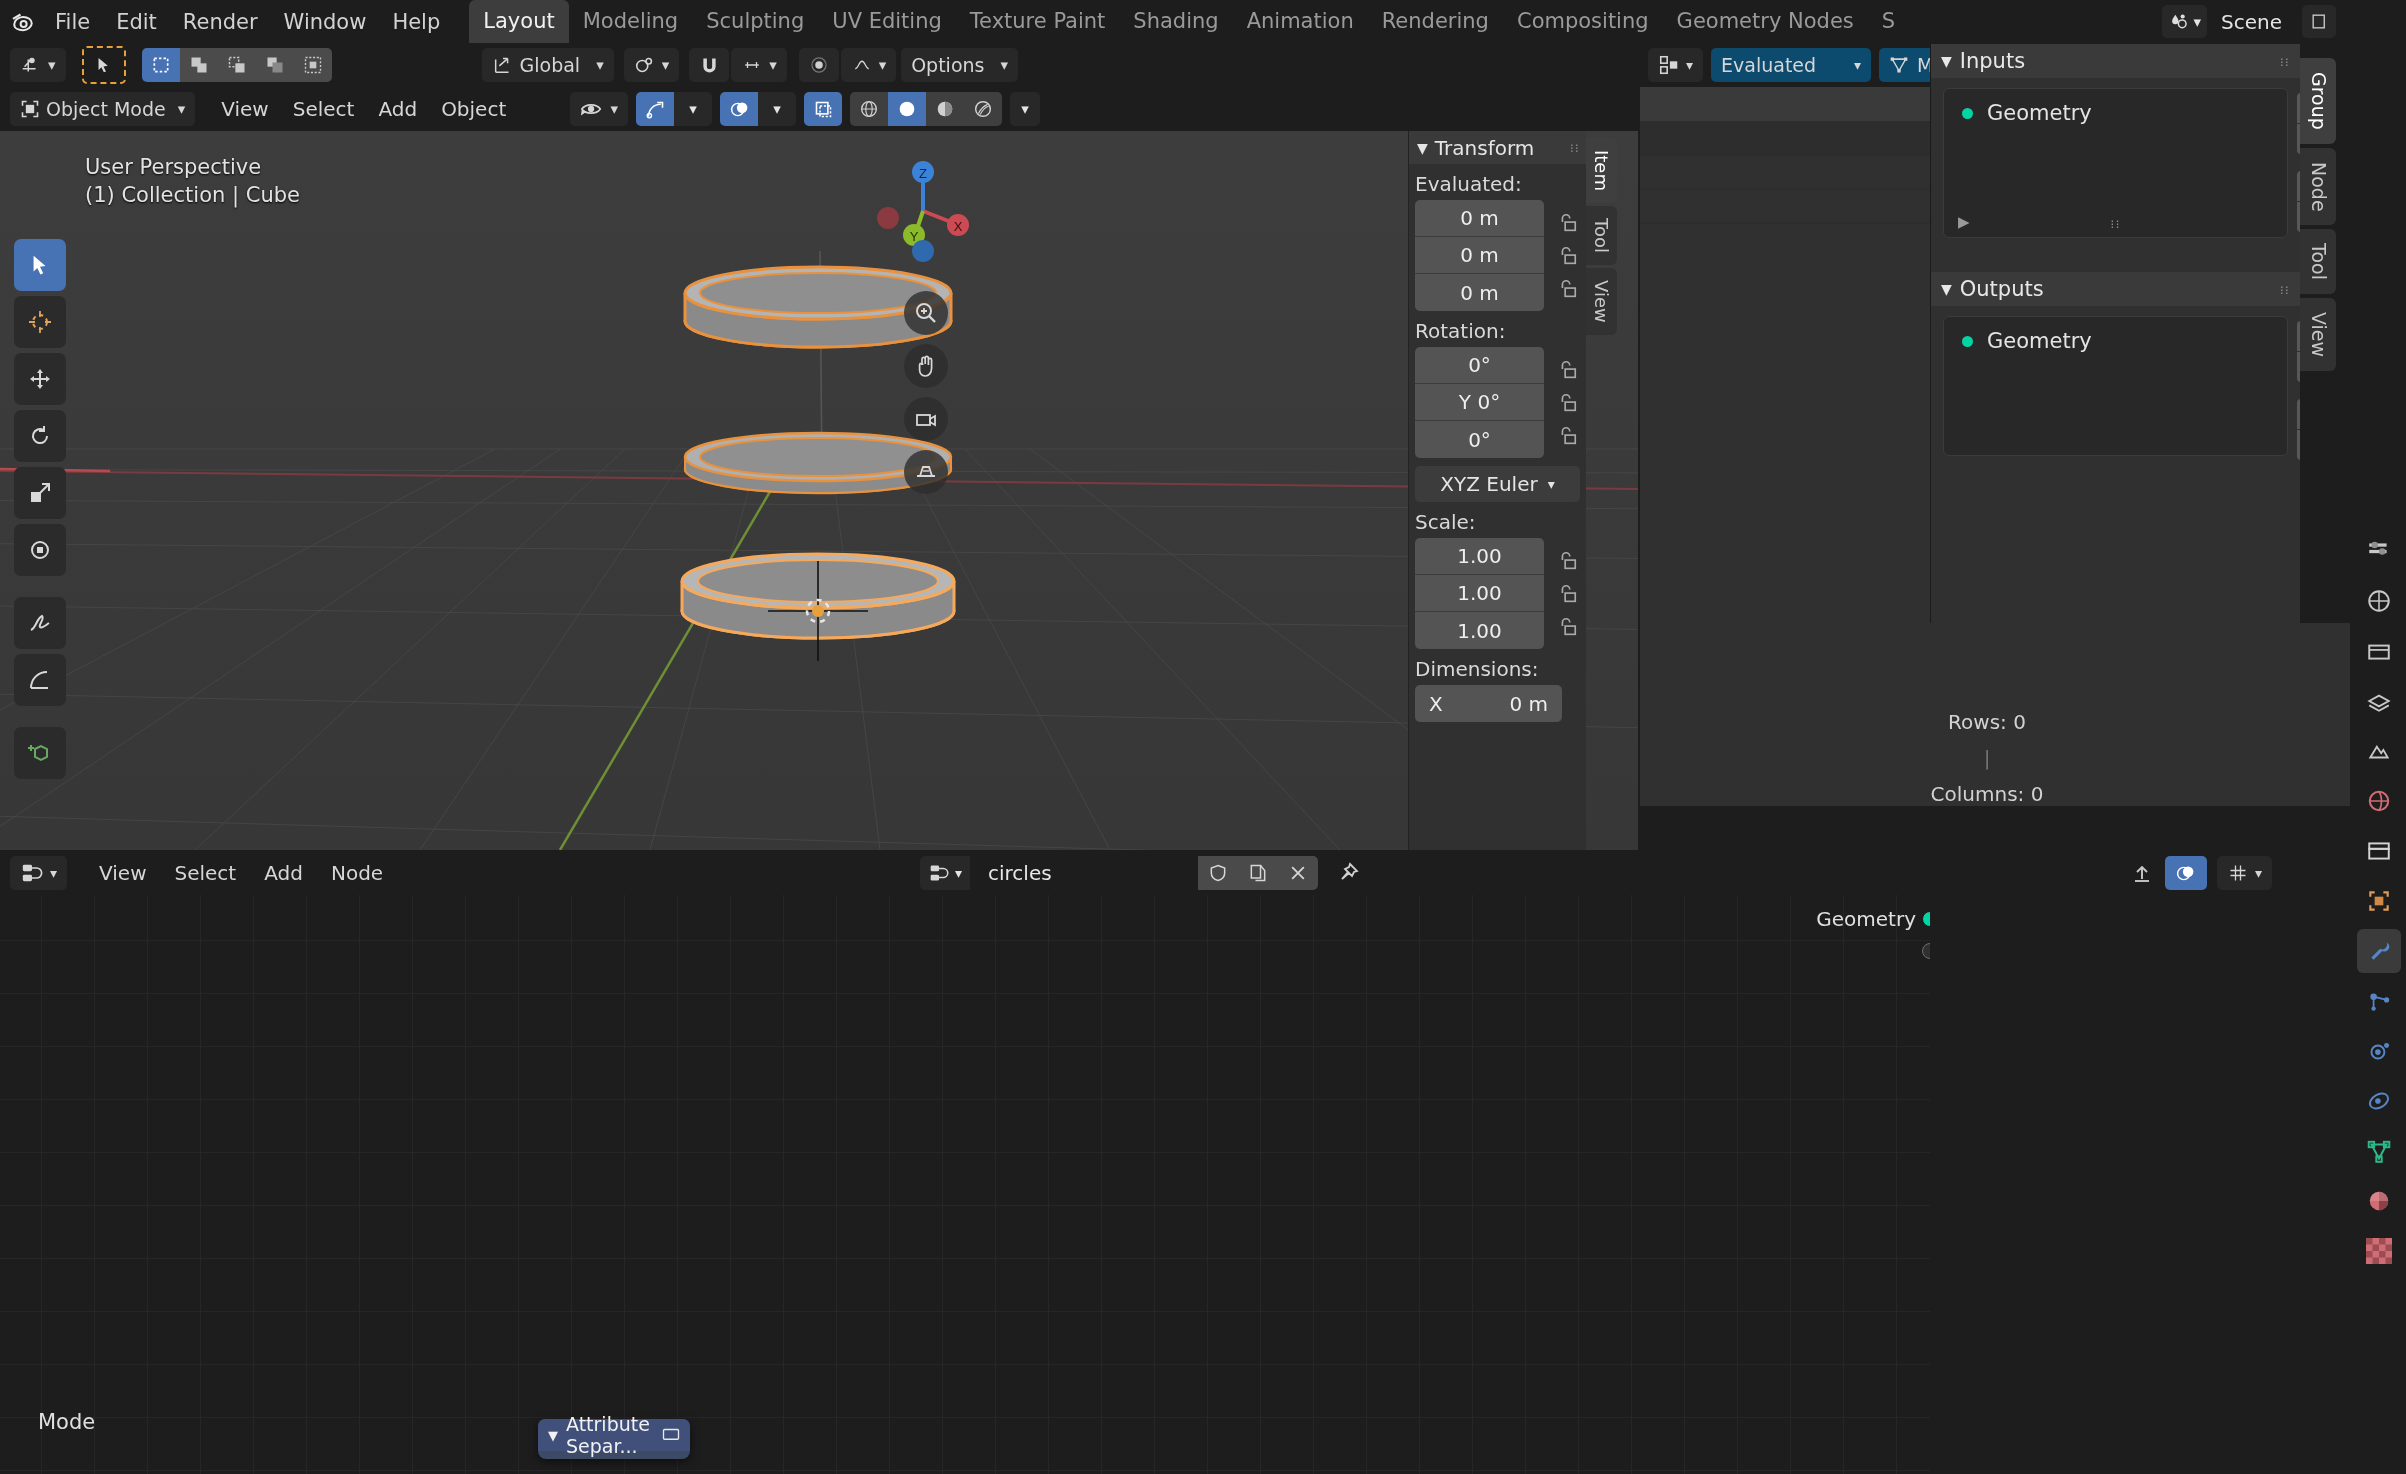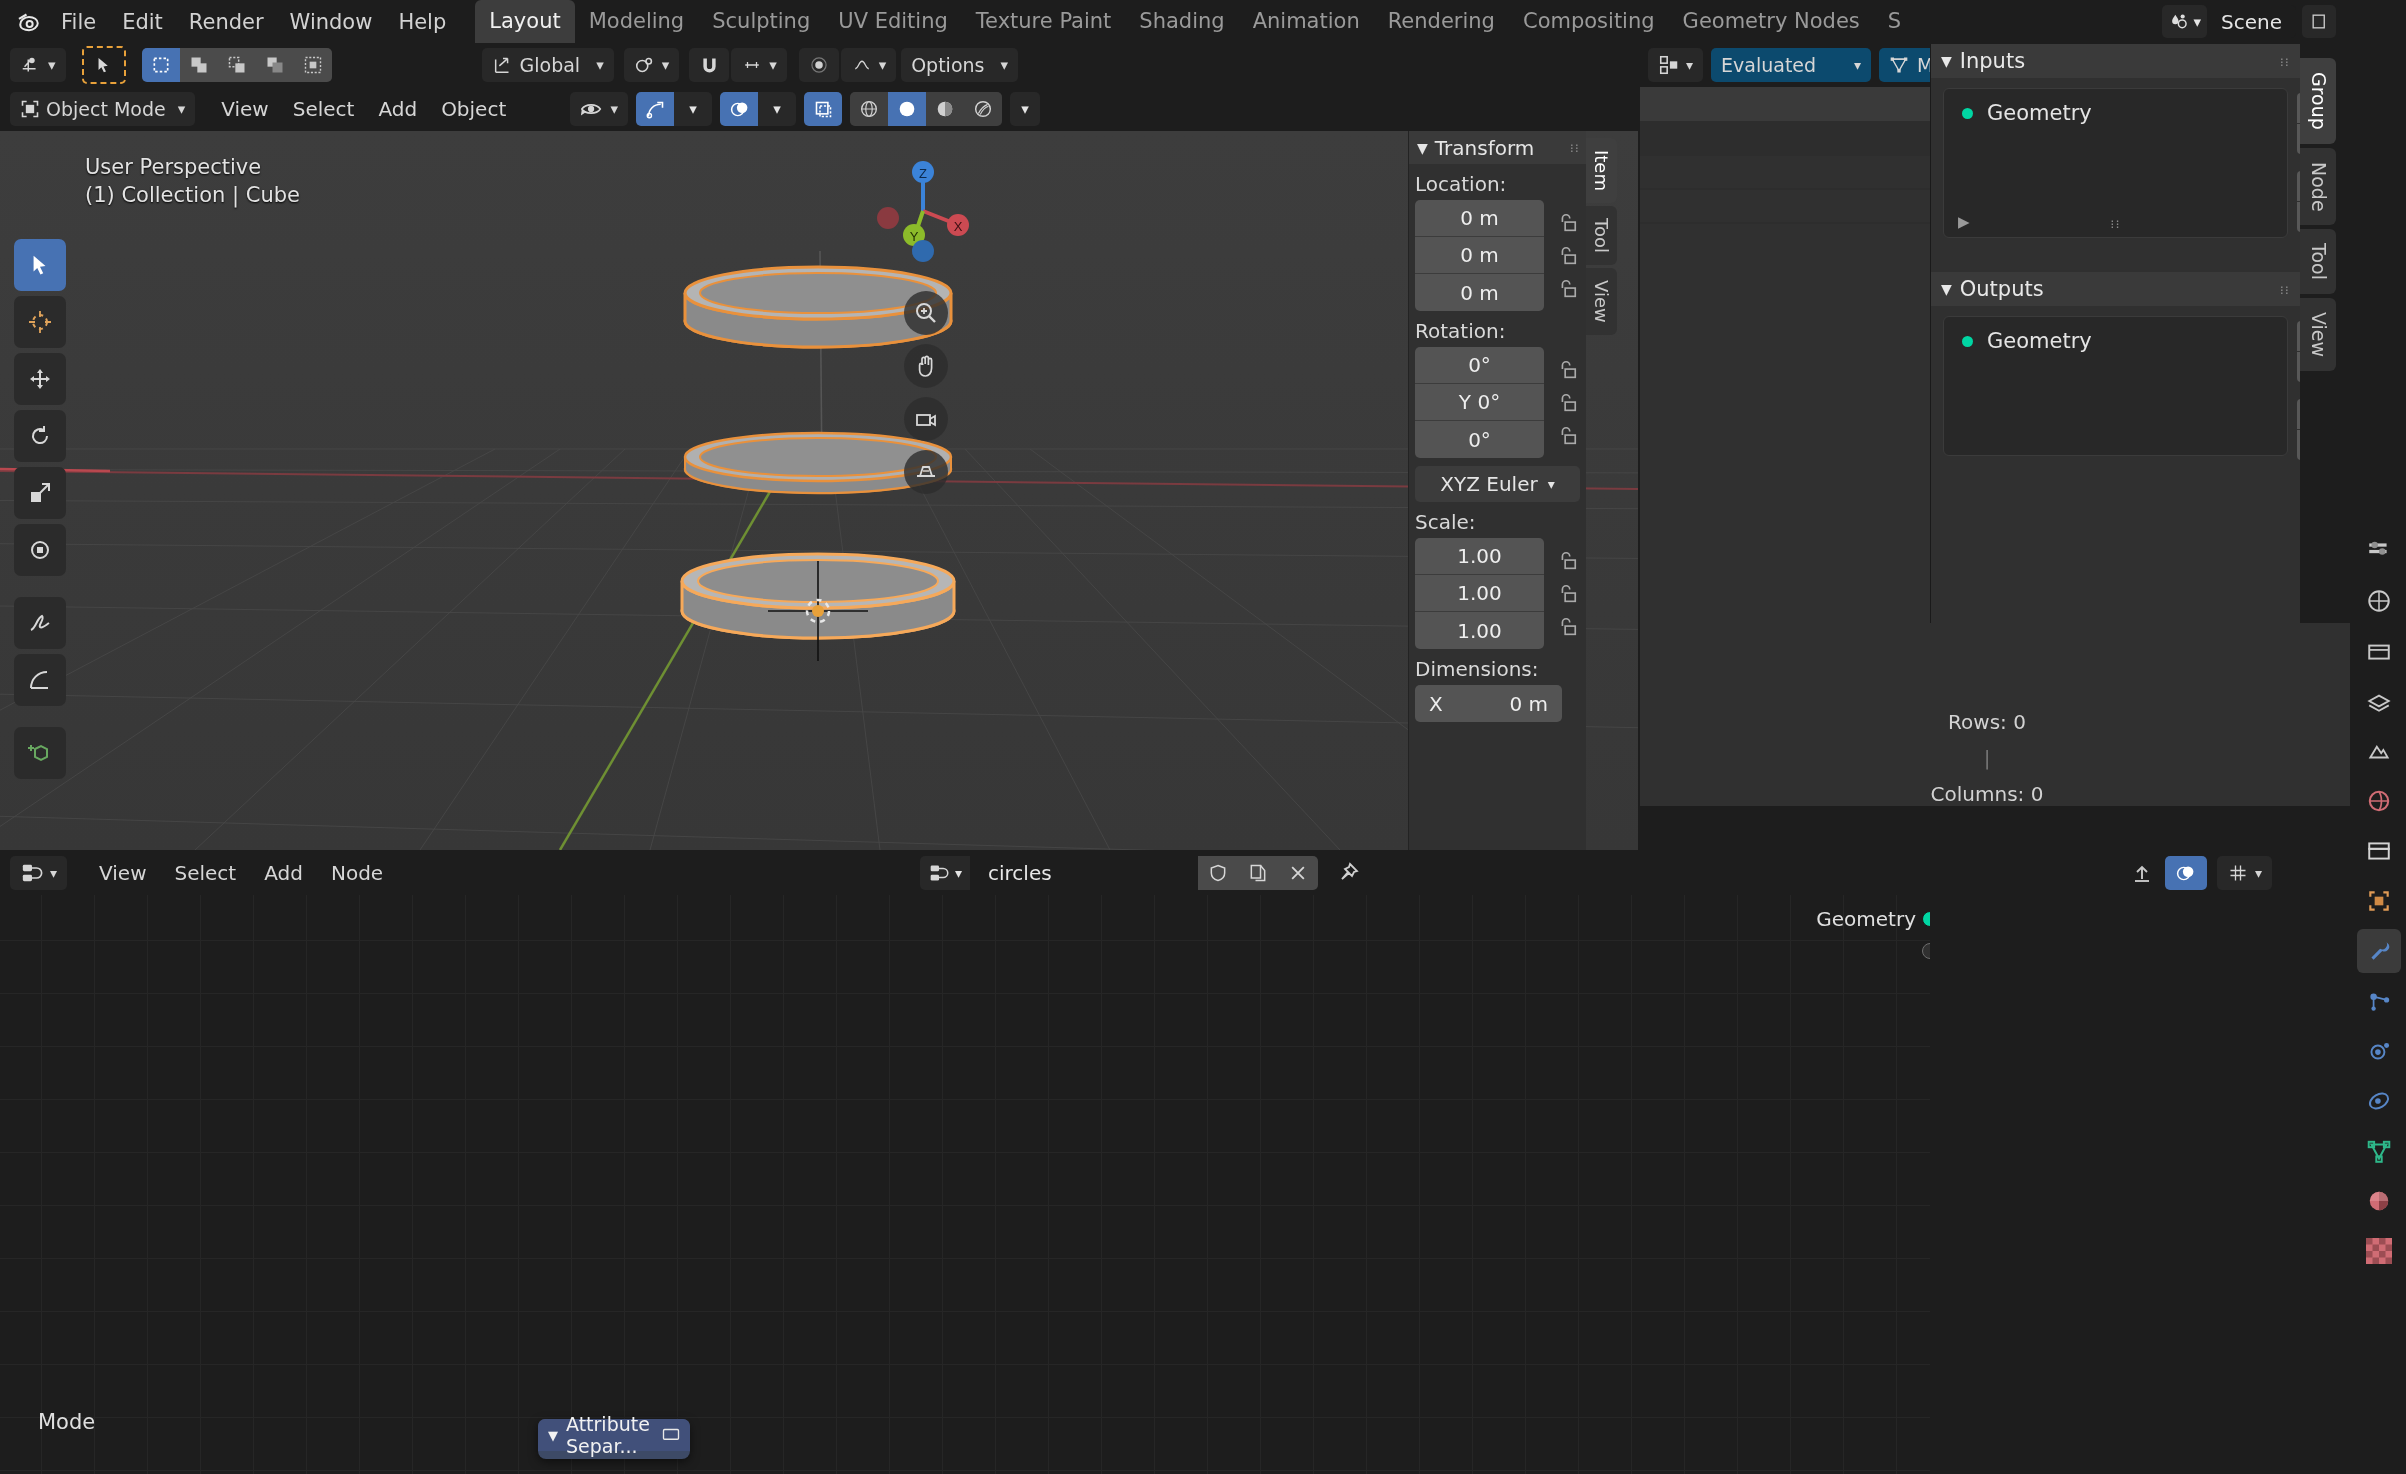--- a/index.html
+++ b/index.html
@@ -9,21 +9,21 @@
     font-family: "DejaVu Sans", sans-serif;
     color: #e5e5e5;
     overflow: hidden;
   }
   #root { position: relative; width: 2406px; height: 1474px; }
   .lbl { white-space: nowrap; }
 
   
   #topbar {
     position:absolute; left:0; top:0; width:2406px; height:43px;
-    background:#1d1d1d; display:flex; align-items:center; padding-left:10px;
+    background:#1d1d1d; display:flex; align-items:center; padding-left:4px;
   }
   #blender-logo { width:38px; height:38px; display:flex; align-items:center; justify-content:center; }
   #topbar .menu { font-size:21px; color:#d2d2d2; padding:4px 13px; border-radius:5px; }
   #ws-tabs { display:flex; align-items:center; margin-left:16px; height:43px; }
   .ws-tab { font-size:21px; color:#9a9a9a; padding:7px 14px 8px 14px; border-radius:6px 6px 0 0; height:43px;
             display:flex; align-items:center; white-space:nowrap;}
   .ws-tab.active { background:#3d3d3d; color:#f1f1f1; }
   #scene-box { position:absolute; right:70px; top:5px; height:33px; display:flex; align-items:center; }
   .scene-ctrl { background:#282828; border-radius:5px; height:33px; display:flex; align-items:center; padding:0 6px; }
   .scene-name { background:#1d1d1d; height:33px; display:flex; align-items:center; padding:0 14px; font-size:20px; border-radius:0 5px 5px 0;}
@@ -506,21 +506,21 @@
       </div>
     </div>
 
     <div id="npanel">
       <div id="npanel-head">
         <span style="font-size:14px;">▼</span>
         <span>Transform</span>
         <span class="dots" style="margin-left:auto;padding-right:6px;">⁝⁝</span>
       </div>
 
-      <div class="np-label">Location:</div>
+      <div class="np-label">Evaluated:</div>
       <div class="np-row">
           <div class="np-group" style="flex:1;">
         <div class="np-field" style="border-bottom:1px solid #3c3c3c;">0 m</div>
         <div class="np-field" style="border-bottom:1px solid #3c3c3c;">0 m</div>
         <div class="np-field">0 m</div>
       </div>
       <div style="display:flex;flex-direction:column;gap:11px;width:30px;">
         <span>
               <svg width="22" height="22" viewBox="0 0 24 24">
                 <path d="M7 11V7a4 4 0 018 0" fill="none" stroke="#aaa" stroke-width="1.8"></path>

